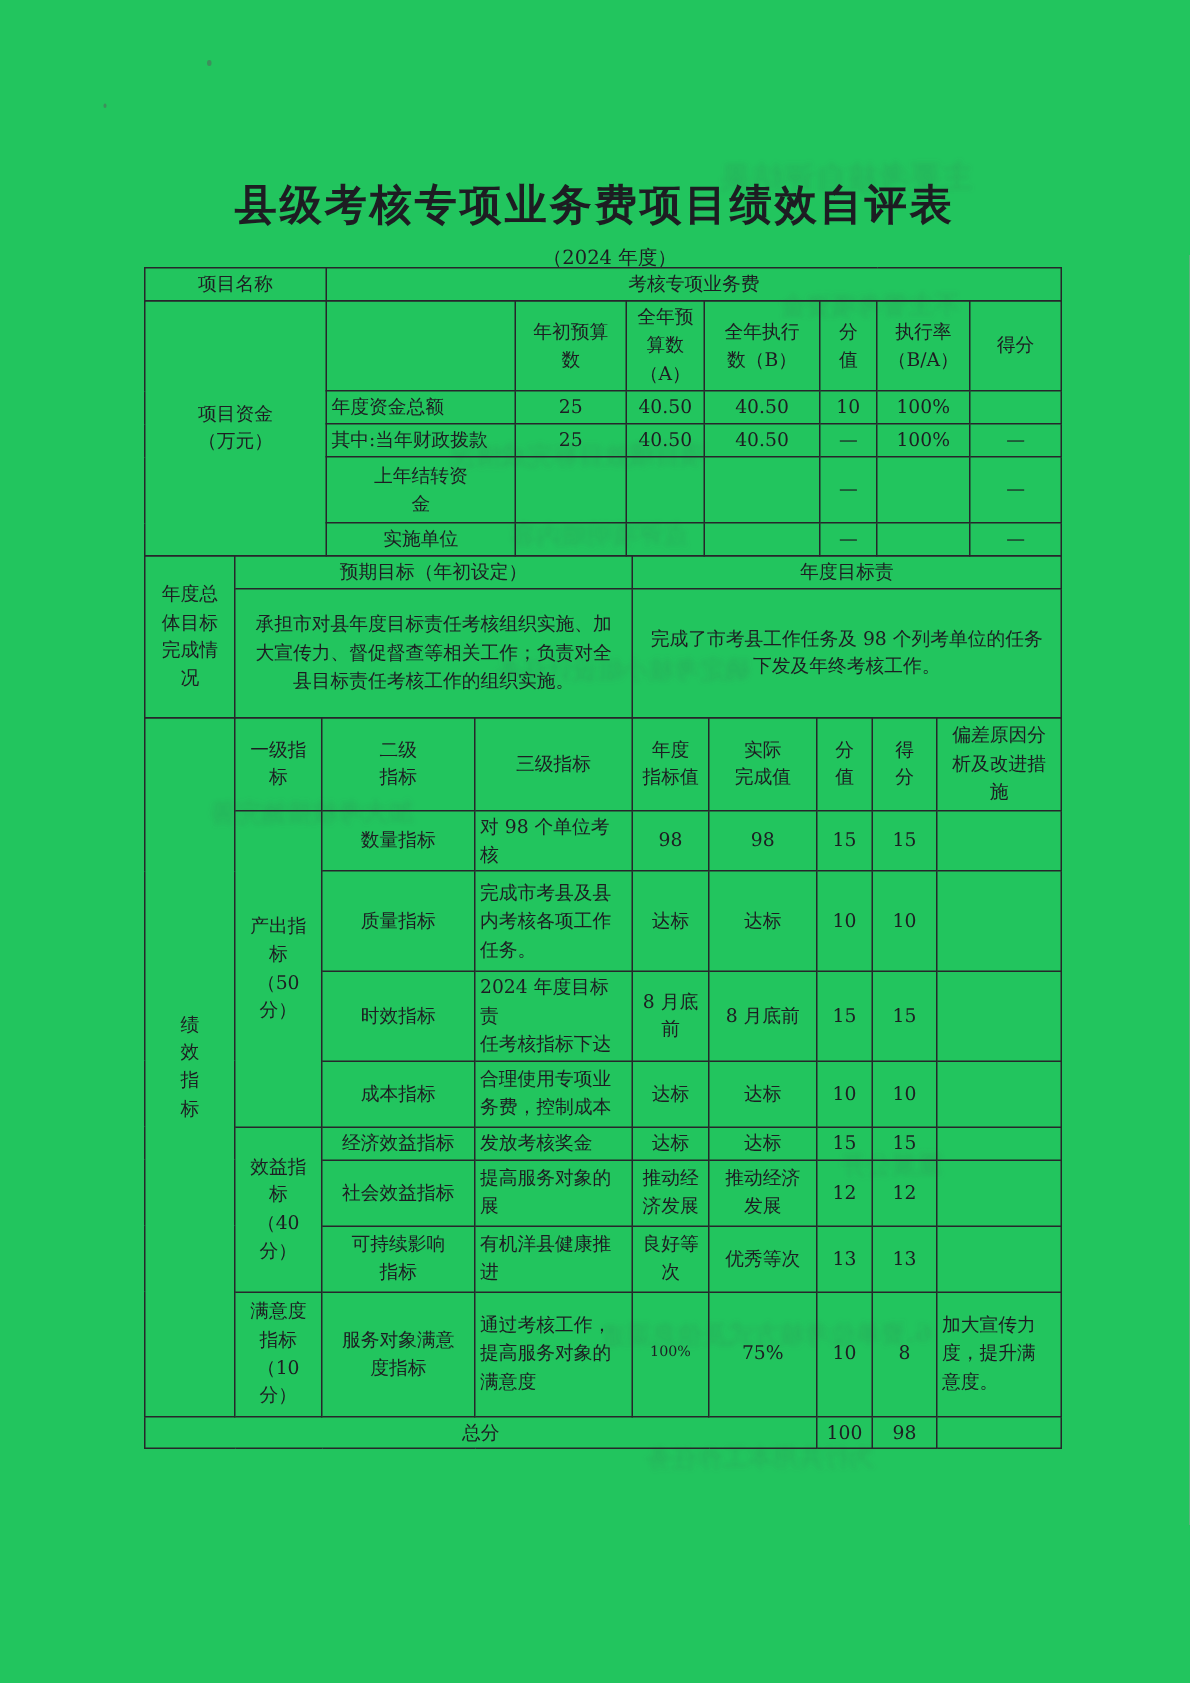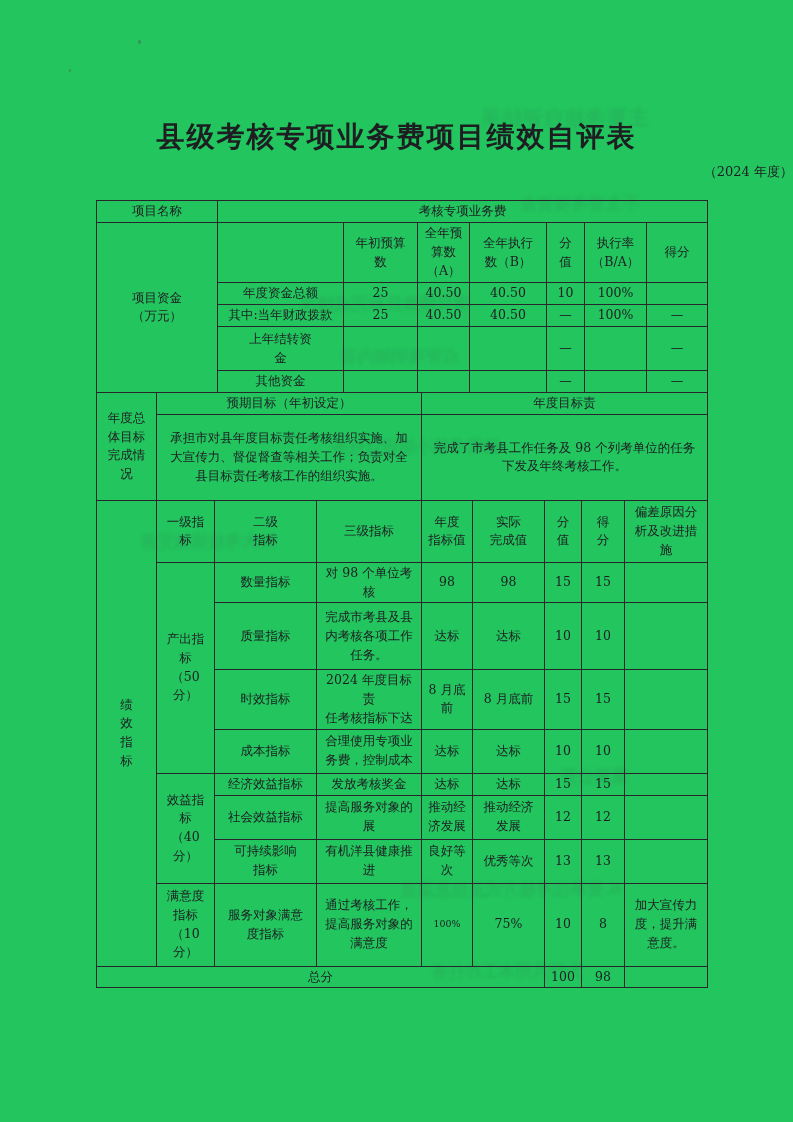--- a/index.html
+++ b/index.html
@@ -8,32 +8,32 @@
     position:relative; width:793px; height:1122px; margin:0 auto;
     background:#22c55e; overflow:hidden;
     font-family:"DejaVu Serif","Liberation Serif",serif; color:#1d1d22;
   }
   .doc-title {
     position:absolute; top:118px; left:0; width:100%;
     text-align:center; font-size:28px; font-weight:700; letter-spacing:2px;
   }
   .doc-subtitle {
     position:absolute; top:163px; left:0; width:100%;
-    text-align:right; font-size:13px;padding-left:20px;
-  }
-  .tables { position:absolute; left:96px; top:200px; width:640px; }
+    text-align:center; font-size:13px;padding-left:20px;
+  }
+  .tables { position:absolute; left:96px; top:178px; width:640px; }
   table { border-collapse:collapse; table-layout:fixed; width:611px; }
   table + table { margin-top:-1px; }
   td {
     border:1px solid #26262b; padding:1px 3px; text-align:center;
     vertical-align:middle; white-space:pre-line; font-size:12.5px;
     line-height:1.5; overflow:hidden;
   }
   .outer { border:1.5px solid #222; }
-  .left { text-align:center; }
+  .left { text-align:left; }
   .small { font-size:9.5px; }
   .bleed {
     position:absolute; transform:scaleX(-1) rotate(.4deg);
     filter:blur(1.6px); color:rgba(55,55,70,.10); font-size:17px;
     font-weight:700; pointer-events:none; white-space:nowrap;
   }
   .speck { position:absolute; background:rgba(90,90,90,.5); border-radius:50%; }
 </style>
 </head>
 <body>
@@ -123,21 +123,21 @@
         <td>上年结转资
 金</td>
         <td></td>
         <td></td>
         <td></td>
         <td>—</td>
         <td></td>
         <td>—</td>
       </tr>
       <tr style="height:21px">
-        <td>其他资金</td>
+        <td>实施单位</td>
         <td></td>
         <td></td>
         <td></td>
         <td>—</td>
         <td></td>
         <td>—</td>
       </tr>
     </tbody>
       </table>
 

